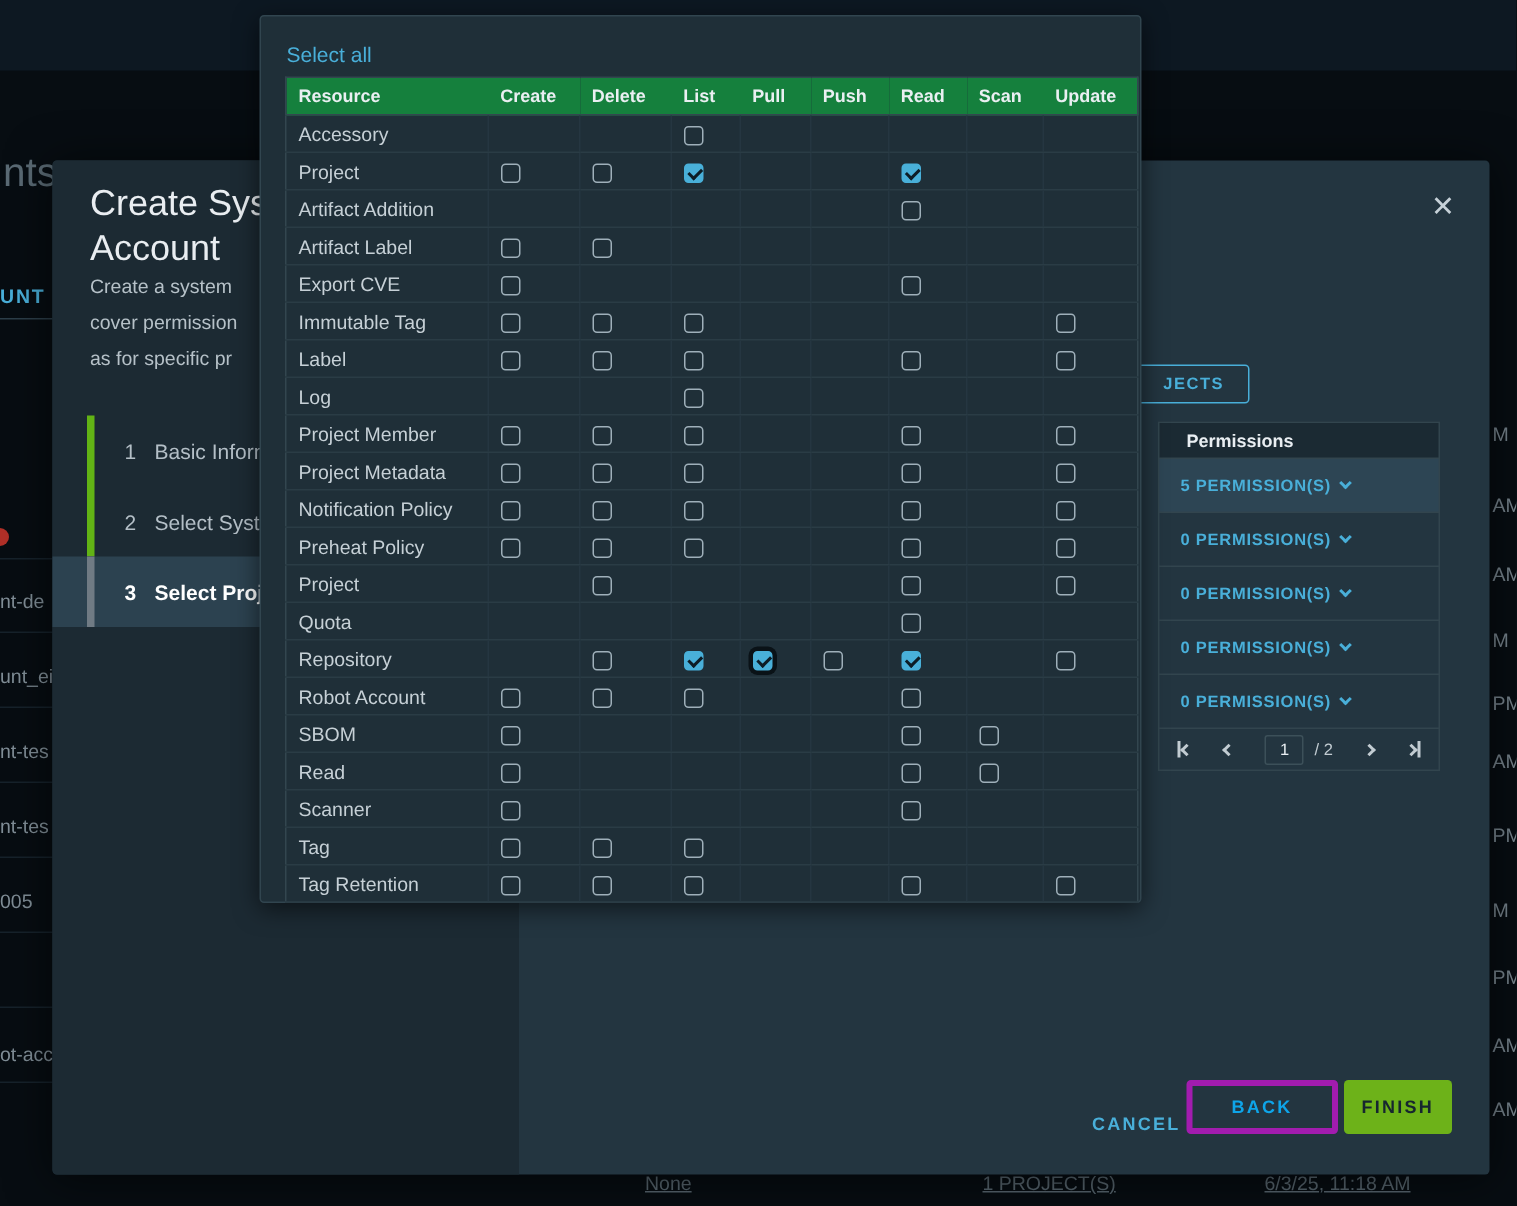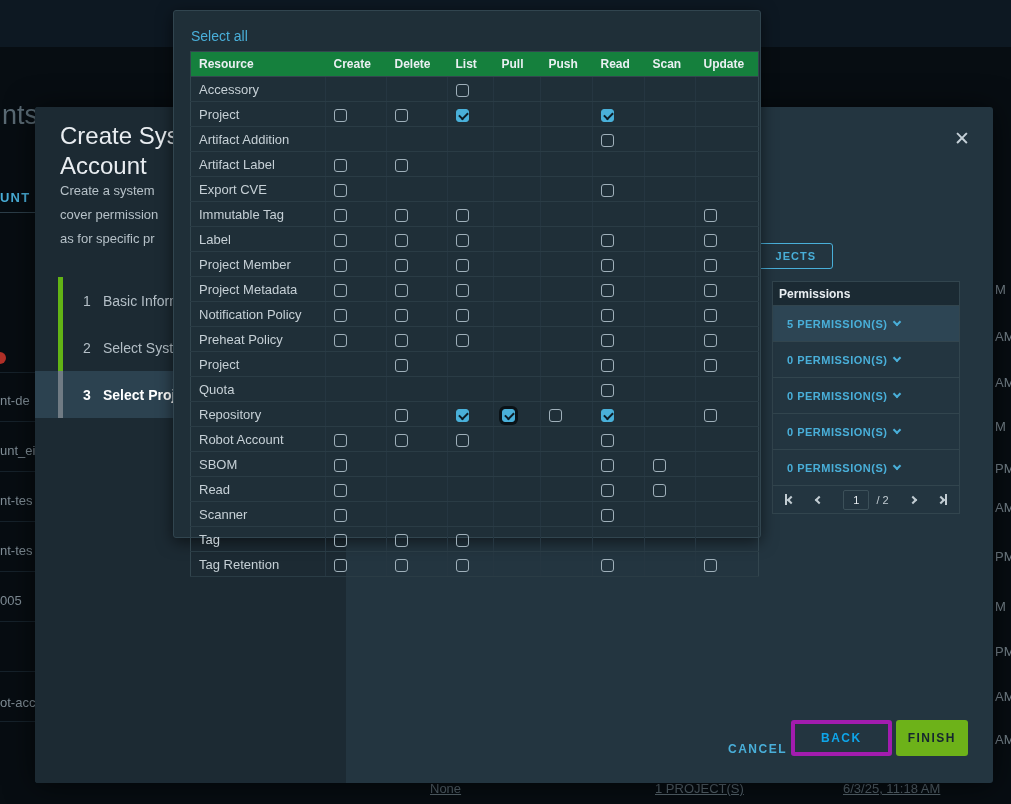--- a/index.html
+++ b/index.html
@@ -41,21 +41,21 @@
   .step .lbl { white-space:nowrap; overflow:hidden; }
 
   
   .projects-btn { position:absolute; left:620px; top:136px; width:178px; height:26px;
     border:1px solid #49afd9; border-radius:3px; color:#49afd9; font-size:11px; font-weight:bold;
     letter-spacing:1px; display:flex; align-items:center; justify-content:flex-end; padding-right:16px; cursor:pointer; }
 
   
   .panel { position:absolute; left:737px; top:174px; width:188px; font-size:11px; }
   .panel-header { height:25px; line-height:24px; background:#1b2a33; border:1px solid #32454e;
-    font-size:12px; font-weight:bold; color:#e9eef2; padding-left:6px; }
+    font-size:12px; font-weight:bold; color:#e9eef2; padding-left:18px; }
   .prow { height:36px; border:1px solid #32454e; border-top:none; background:#233540;
     display:flex; align-items:center; padding-left:14px; color:#49afd9; font-weight:bold; letter-spacing:.5px; cursor:pointer; }
   .prow.active { background:#2d4554; }
   .chev { display:inline-block; width:6px; height:6px; border-left:2px solid #49afd9; border-bottom:2px solid #49afd9;
     transform:rotate(-45deg); margin-left:7px; margin-top:-3px; }
   .pager { height:28px; border:1px solid #32454e; border-top:none; display:flex; align-items:center;
     justify-content:space-between; padding:0 12px; color:#c2ccd2; }
   .pchv { display:inline-block; width:6px; height:6px; border-left:2px solid #c2ccd2; border-bottom:2px solid #c2ccd2; }
   .pchv.left { transform:rotate(45deg); }
   .pchv.right { transform:rotate(-135deg); }
@@ -69,21 +69,21 @@
   .footer-btns { position:absolute; right:25px; bottom:27px; display:flex; align-items:flex-end; gap:4px; }
   .btn-link { color:#49afd9; font-size:12px; font-weight:bold; letter-spacing:1.5px; cursor:pointer; }
   .btn-outline { min-width:70px; height:36px; border:4px solid #a21caf; border-radius:3px; background:transparent;
     color:#0ea5e9; font-size:12px; font-weight:bold; letter-spacing:1.5px; cursor:pointer; padding:0 26px;
     font-family:"Liberation Sans",sans-serif; }
   .btn-green { min-width:71px; height:36px; border:none; border-radius:3px; background:#6db219;
     color:#16262f; font-size:12px; font-weight:bold; letter-spacing:1.5px; cursor:pointer; padding:0 12px;
     font-family:"Liberation Sans",sans-serif; }
 
   
-  .popup { position:absolute; left:173px; top:10px; width:588px; height:528px;
+  .popup { position:absolute; left:173px; top:10px; width:588px; height:592px;
     background:#1f2f38; border:1px solid #31454f; border-radius:3px;
     box-shadow:0 4px 16px rgba(0,0,0,.55); z-index:20; }
   .select-all { position:absolute; left:17px; top:17px; font-size:14px; color:#49afd9; cursor:pointer; }
   .matrix { position:absolute; left:16px; top:40px; border-collapse:collapse; table-layout:fixed; width:568px;
     border:1px solid #33464f; }
   .matrix th { background:#15803d; height:25px; font-size:12px; font-weight:bold; color:#eaeff2;
     text-align:left; padding-left:8px; border-bottom:1px solid #33464f; }
   .matrix td { height:25px; font-size:13px; color:#c6d0d6; padding-left:8px;
     border-bottom:1px solid #2a3c45; border-left:1px solid #253641; }
   .matrix td:first-child { border-left:none; }
@@ -322,20 +322,31 @@
             <td><span class="cb"></span></td>
             <td><span class="cb"></span></td>
             <td><span class="cb"></span></td>
             <td></td>
             <td></td>
             <td><span class="cb"></span></td>
             <td></td>
             <td><span class="cb"></span></td>
           </tr>
           <tr>
+            <td>Log</td>
+            <td></td>
+            <td></td>
+            <td><span class="cb"></span></td>
+            <td></td>
+            <td></td>
+            <td></td>
+            <td></td>
+            <td></td>
+          </tr>
+          <tr>
             <td>Project Member</td>
             <td><span class="cb"></span></td>
             <td><span class="cb"></span></td>
             <td><span class="cb"></span></td>
             <td></td>
             <td></td>
             <td><span class="cb"></span></td>
             <td></td>
             <td><span class="cb"></span></td>
           </tr>

